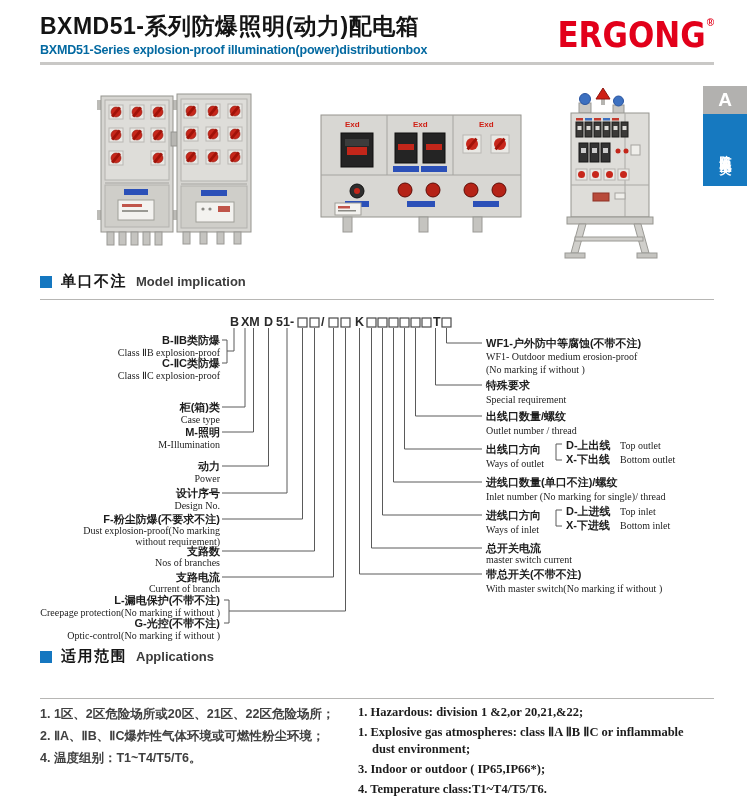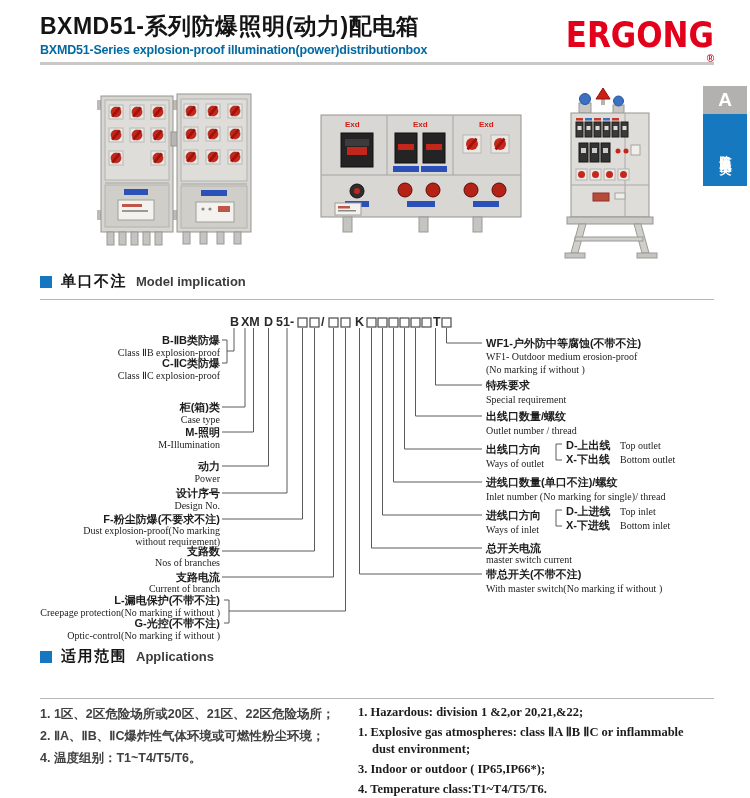--- a/index.html
+++ b/index.html
@@ -2,21 +2,21 @@
 <html><head>
 <meta charset="utf-8">
 <style>
   html,body{margin:0;padding:0;background:#ffffff;}
   .page{position:relative;width:750px;height:798px;background:#fff;overflow:hidden;
         font-family:"Liberation Sans",sans-serif;color:#1a1a1a;}
   
   .header{position:absolute;left:40px;top:13px;right:36px;display:flex;justify-content:space-between;align-items:flex-start;gap:8px;}
   .title-zh{font-size:23px;font-weight:bold;color:#141414;line-height:1.2;letter-spacing:0.5px;}
   .title-en{font-size:12.5px;font-weight:bold;color:#0369a1;margin-top:2px;letter-spacing:-0.2px;}
-  .logo{display:flex;align-items:flex-end;margin-top:4px;flex-direction:column;}
+  .logo{display:flex;align-items:flex-start;margin-top:4px;}
   .logo-text{font-size:31px;font-weight:900;color:#e2001a;letter-spacing:0px;
              transform:scaleY(1.12);font-family:"DejaVu Sans",sans-serif;}
   .logo-reg{font-size:10px;color:#e2001a;font-weight:bold;margin-left:1px;}
   .header-rule{position:absolute;left:40px;right:36px;top:62px;height:3px;background:#c9c8c6;}
   
   .tab-a{position:absolute;left:703px;top:86px;width:44px;height:28px;background:#b2b1af;
          color:#fff;font-weight:bold;font-size:19px;display:flex;align-items:center;justify-content:center;}
   .tab-cat{position:absolute;left:703px;top:114px;width:44px;height:72px;background:#1679c0;color:#fff;
            writing-mode:vertical-rl;text-orientation:upright;font-size:12px;font-weight:bold;
            display:flex;align-items:center;justify-content:center;letter-spacing:2px;}

